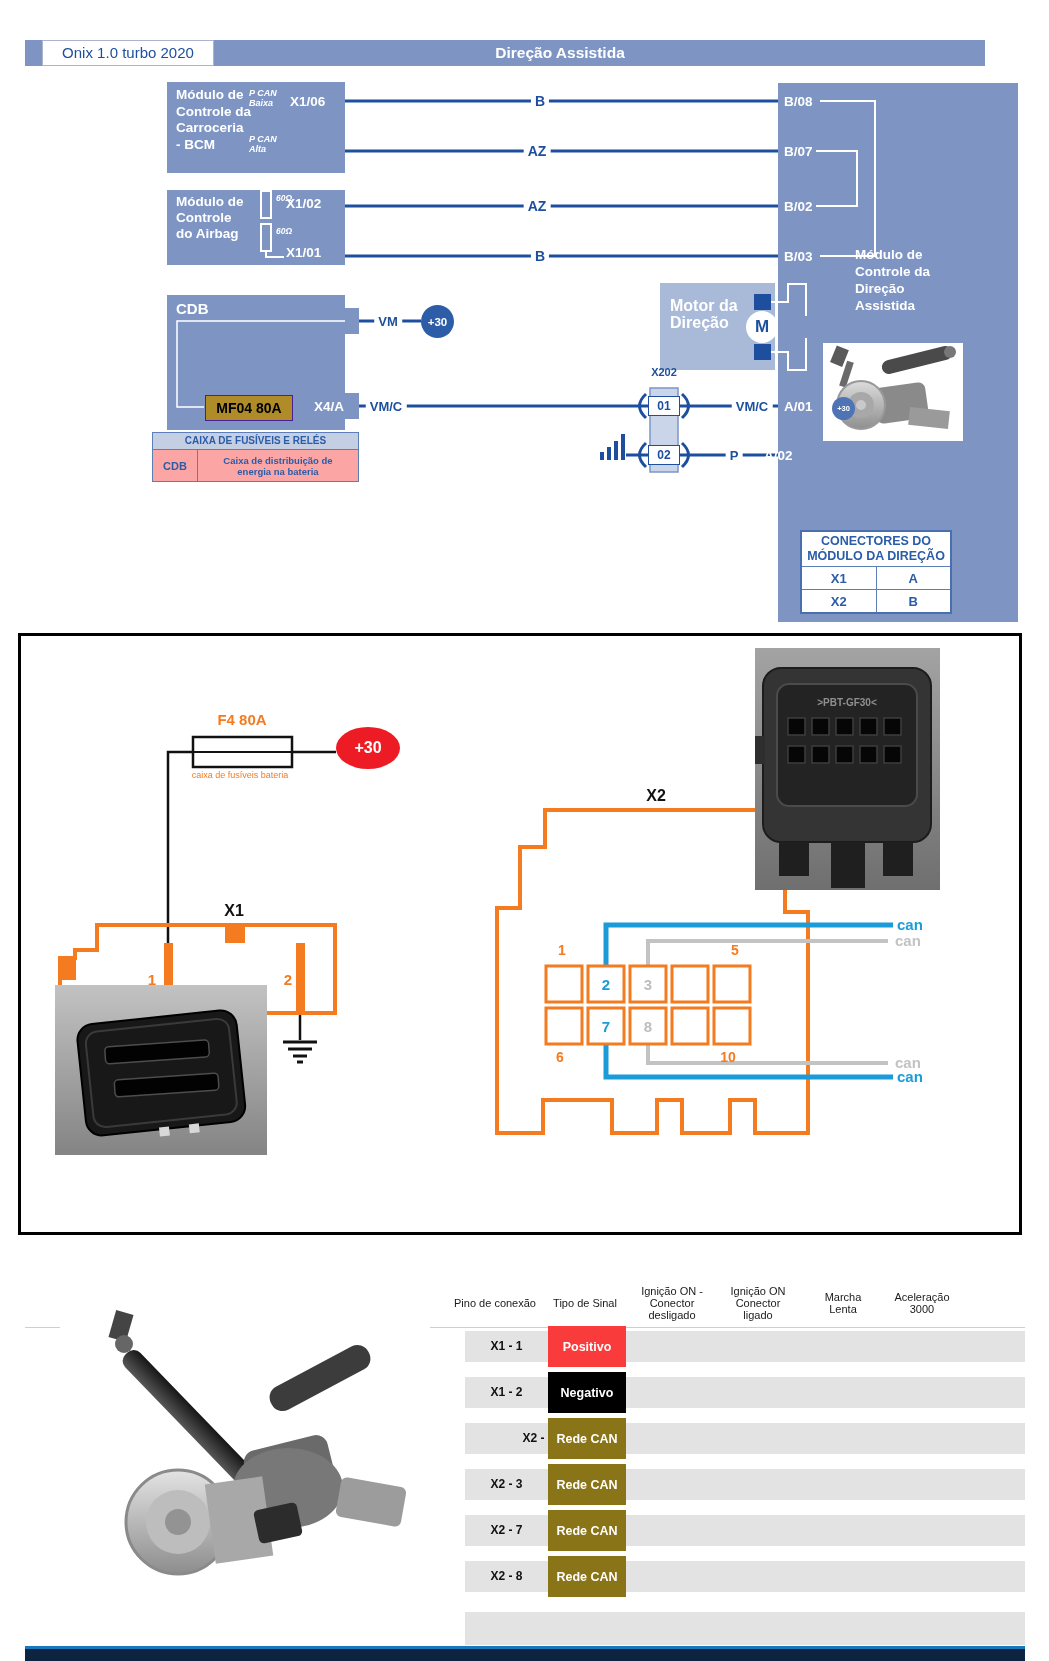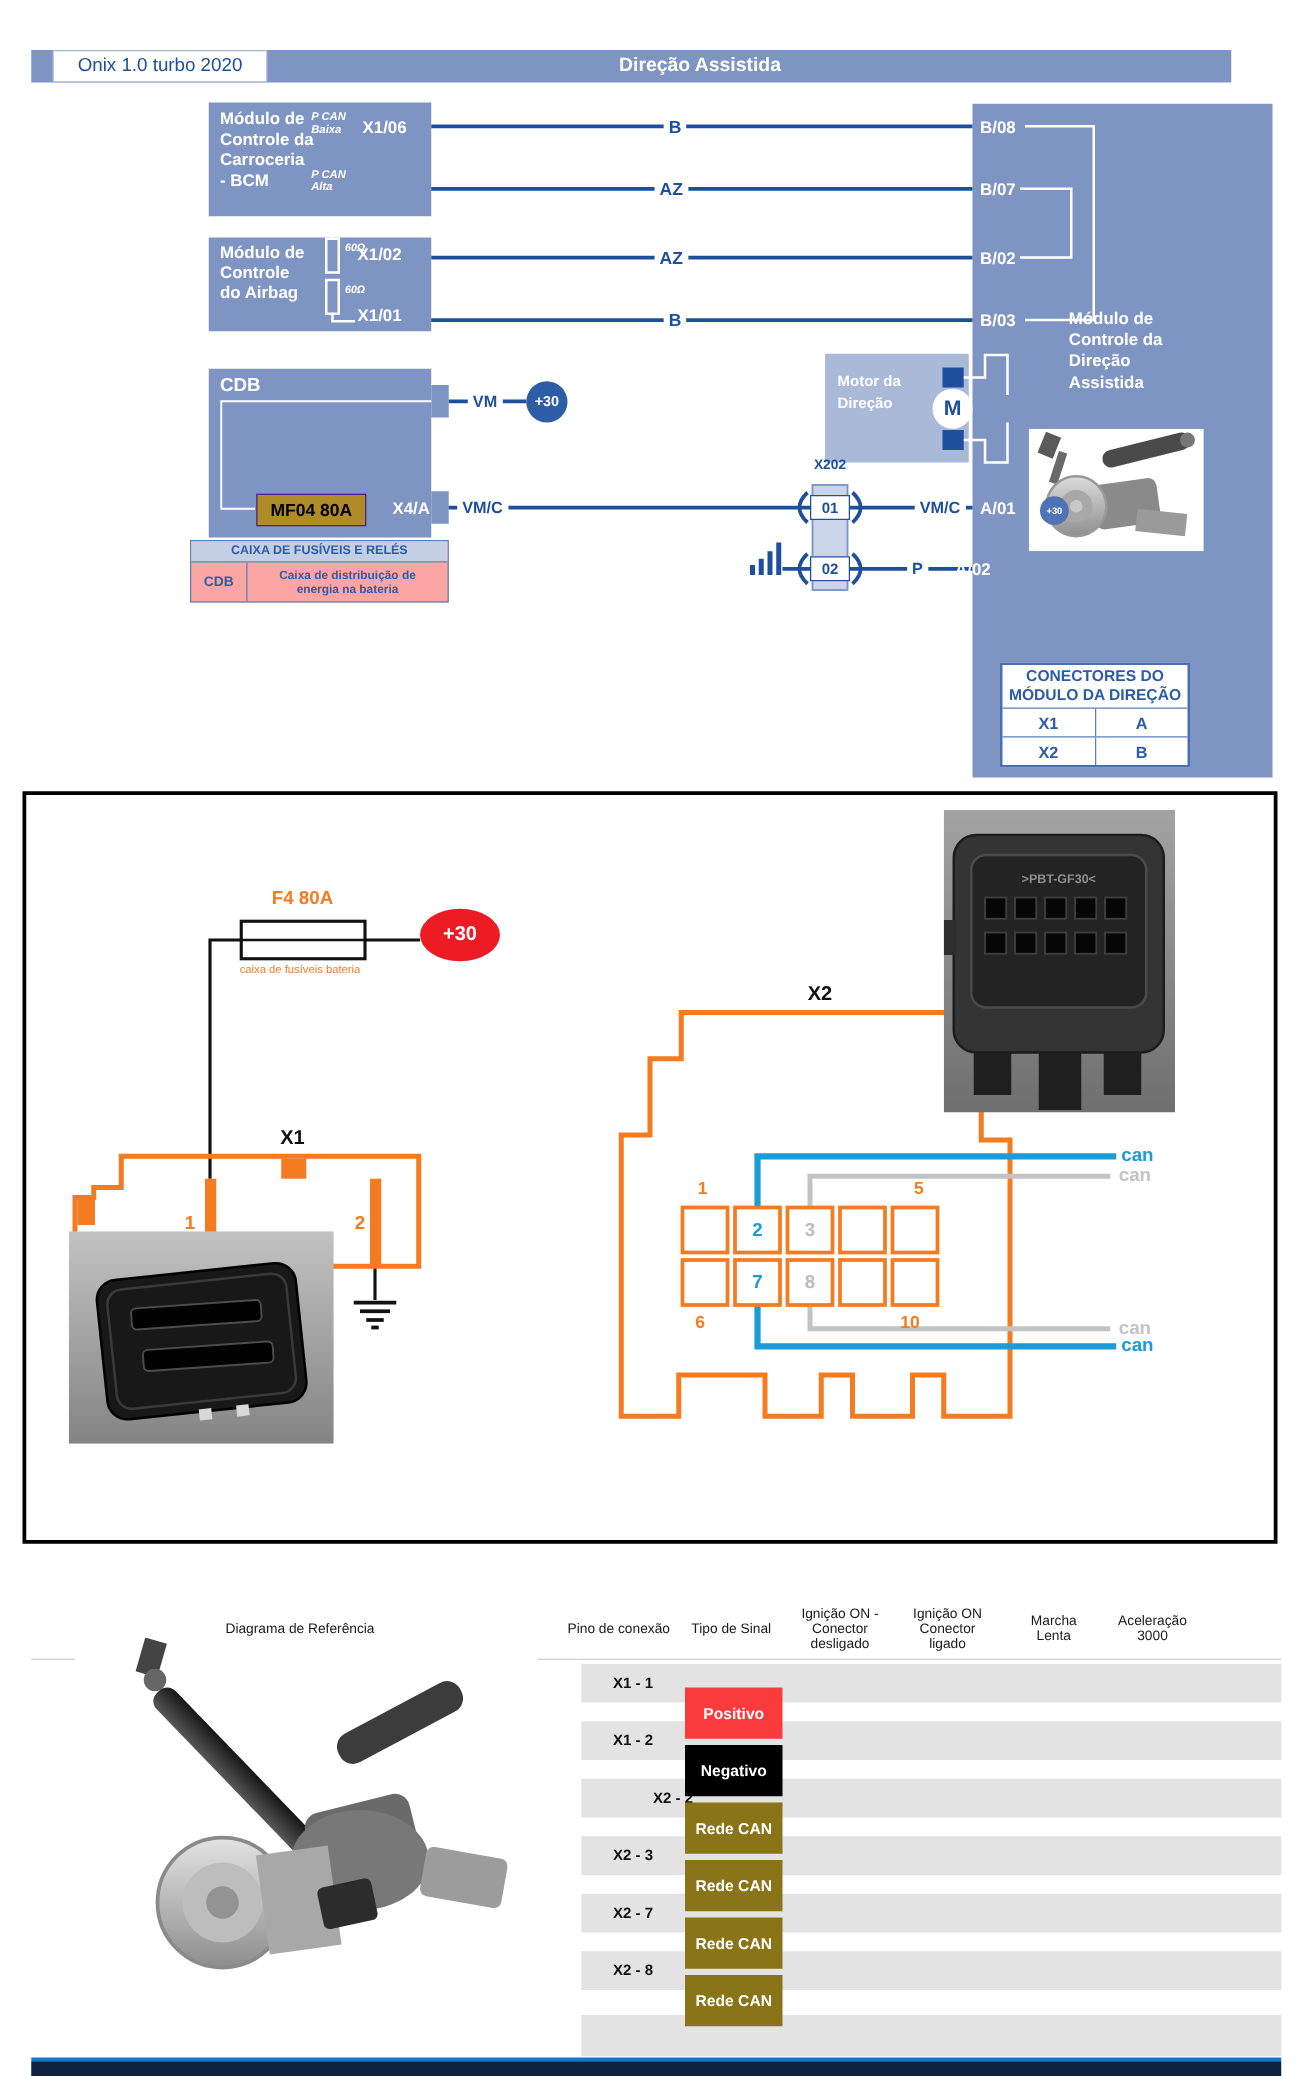--- a/index.html
+++ b/index.html
@@ -26,21 +26,21 @@
   .legend-val{flex:1;color:#2B5CA8;font-weight:bold;font-size:9.5px;line-height:11px;display:flex;align-items:center;justify-content:center;text-align:center;}
   .conn-table{background:#fff;border:2px solid #4a6fae;color:#2B5CA8;}
   .conn-title{font-weight:bold;font-size:12.5px;line-height:15px;text-align:center;padding:2px 0;border-bottom:1.5px solid #5C7FB8;}
   .conn-row{display:flex;height:22px;}
   .conn-row.first{border-bottom:1.5px solid #5C7FB8;}
   .conn-cell{width:50%;display:flex;align-items:center;justify-content:center;font-weight:bold;font-size:13px;}
   .conn-cell.left{border-right:1.5px solid #5C7FB8;}
   .hdr{position:absolute;top:1280px;height:46px;display:flex;align-items:center;justify-content:center;text-align:center;font-size:11px;color:#1a1a1a;white-space:pre-line;transform:translateX(-50%);z-index:12;}
   .rowband{position:absolute;left:465px;width:560px;height:31px;background:#E3E3E3;z-index:2;}
   .rowpin{position:absolute;left:465px;width:83px;height:31px;line-height:31px;text-align:center;font-weight:bold;font-size:12px;color:#111;z-index:12;}
-  .badge{position:absolute;left:548px;width:78px;height:41px;display:flex;align-items:center;justify-content:center;color:#fff;font-weight:bold;font-size:12.5px;z-index:12;margin-top:24px;}
+  .badge{position:absolute;left:548px;width:78px;height:41px;display:flex;align-items:center;justify-content:center;color:#fff;font-weight:bold;font-size:12.5px;z-index:12;}
   .b-positive{background:#F93B3B;}
   .b-negative{background:#000;}
   .b-can{background:#8A7418;}
 </style>
 </head>
 <body>
 
 <div class="page">
 
   <div class="a slate z2" style="left:25px;top:40px;width:960px;height:26px;"></div>
@@ -83,21 +83,21 @@
   <div class="a legend-table z12" style="left:152px;top:432px;width:205px;">
     <div class="legend-head">CAIXA DE FUSÍVEIS E RELÉS</div>
     <div class="legend-body">
       <div class="legend-key">CDB</div>
       <div class="legend-val pre">Caixa de distribuição de
 energia na bateria</div>
     </div>
   </div>
 
   <div class="a z2" style="left:660px;top:283px;width:115px;height:87px;background:#A9B9D8;"></div>
-  <div class="a w pre z12" style="left:670px;top:297px;font-size:12px;line-height:17px;">Motor da
+  <div class="a w pre z12" style="left:670px;top:297px;font-size:16px;line-height:17px;">Motor da
 Direção</div>
   <div class="a circle z7" style="left:746px;top:311px;width:32px;height:32px;background:#fff;color:#1D4F9E;font-weight:bold;font-size:17px;">M</div>
 
   <div class="a slate z2" style="left:778px;top:83px;width:240px;height:539px;"></div>
   <div class="pinw" style="left:784px;top:94px;">B/08</div>
   <div class="pinw" style="left:784px;top:144px;">B/07</div>
   <div class="pinw" style="left:784px;top:199px;">B/02</div>
   <div class="pinw" style="left:784px;top:249px;">B/03</div>
   <div class="a w pre z12" style="left:855px;top:246px;font-size:13.5px;line-height:17px;">Módulo de
 Controle da
@@ -215,21 +215,20 @@
   <div class="a ctr z12 blue-num" style="left:606px;top:984px;font-size:15px;">2</div>
   <div class="a ctr z12 gray-num" style="left:648px;top:984px;font-size:15px;">3</div>
   <div class="a ctr z12 blue-num" style="left:606px;top:1026px;font-size:15px;">7</div>
   <div class="a ctr z12 gray-num" style="left:648px;top:1026px;font-size:15px;">8</div>
   <div class="a z12 blue-num" style="left:897px;top:916px;font-size:15px;">can</div>
   <div class="a z12 gray-num" style="left:895px;top:932px;font-size:15px;color:#C3C3C3;">can</div>
   <div class="a z12 gray-num" style="left:895px;top:1054px;font-size:15px;color:#C3C3C3;">can</div>
   <div class="a z12 blue-num" style="left:897px;top:1068px;font-size:15px;">can</div>
 
 
-  <div class="hdr" style="left:240px;width:220px;">Diagrama de Referência</div>
   <div class="hdr" style="left:495px;width:110px;">Pino de conexão</div>
   <div class="hdr" style="left:585px;width:85px;">Tipo de Sinal</div>
   <div class="hdr" style="left:672px;width:92px;">Ignição ON -
 Conector
 desligado</div>
   <div class="hdr" style="left:758px;width:92px;">Ignição ON
 Conector
 ligado</div>
   <div class="hdr" style="left:843px;width:70px;">Marcha
 Lenta</div>

